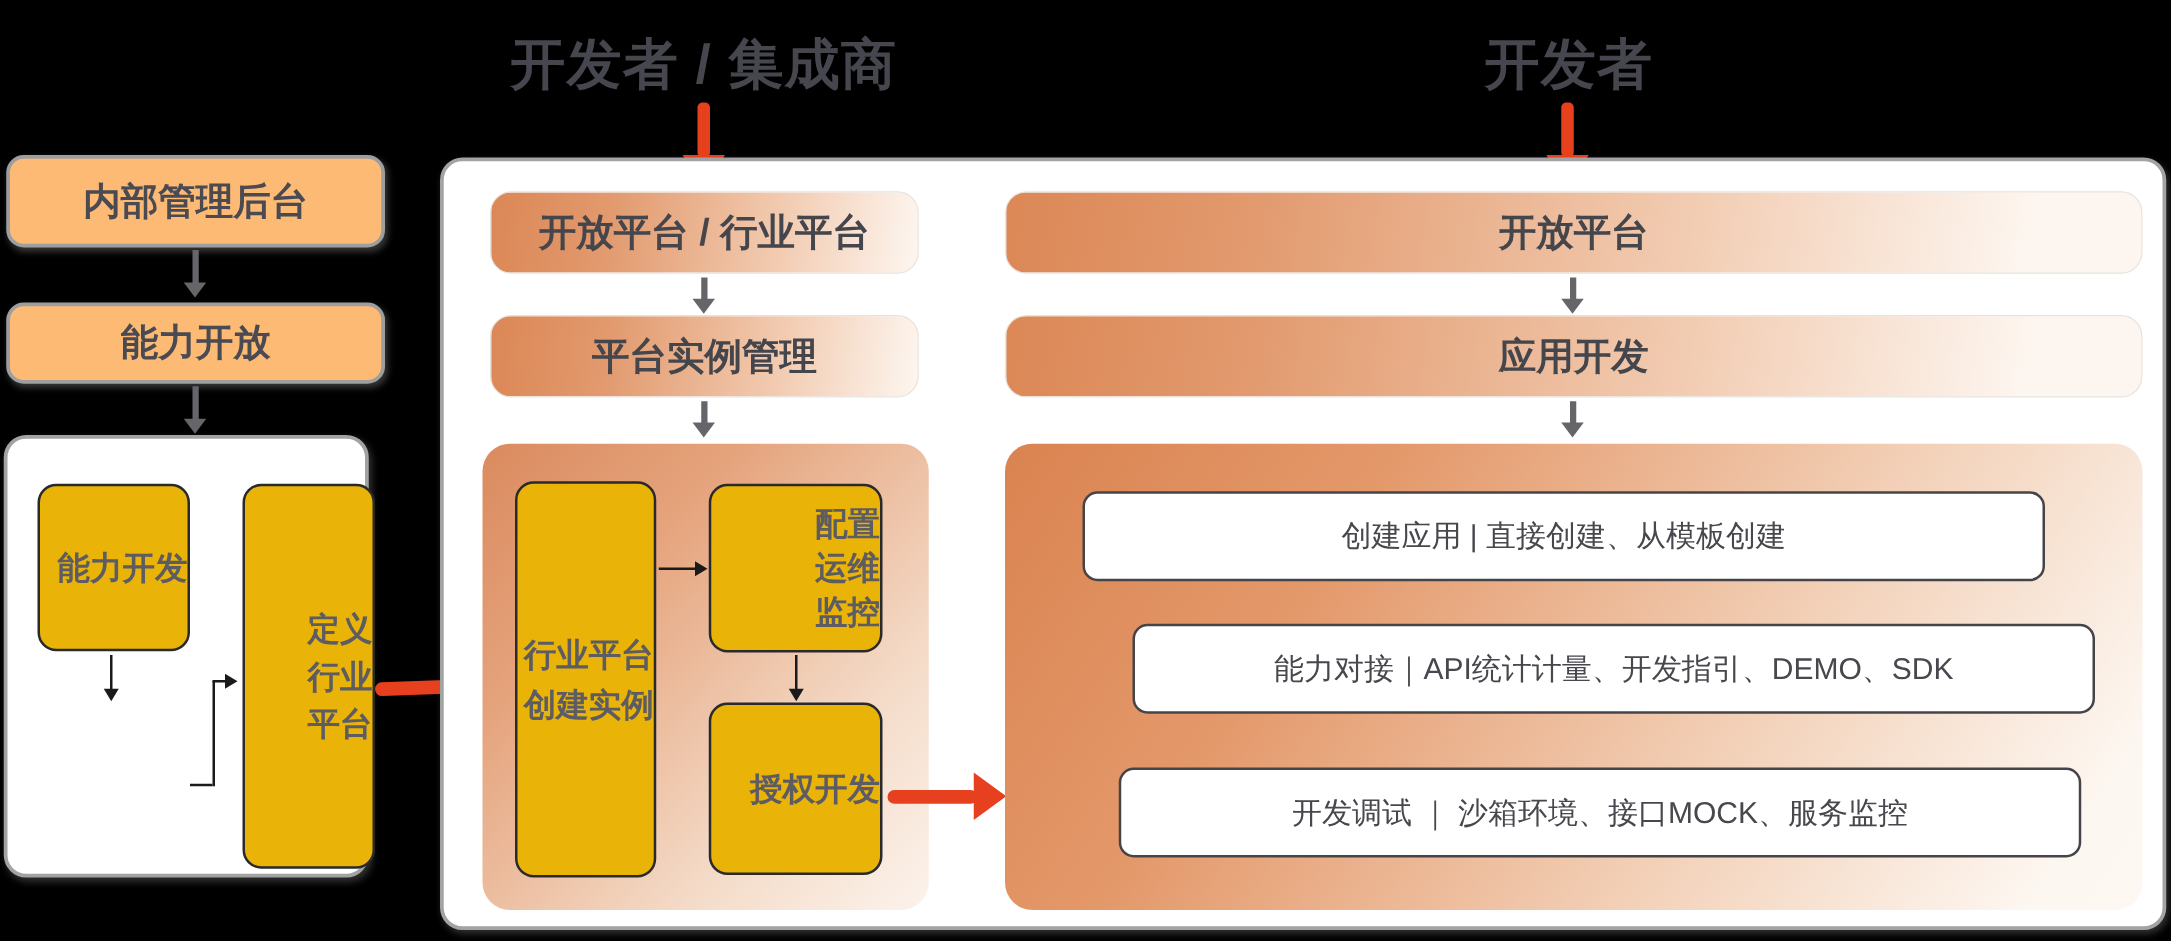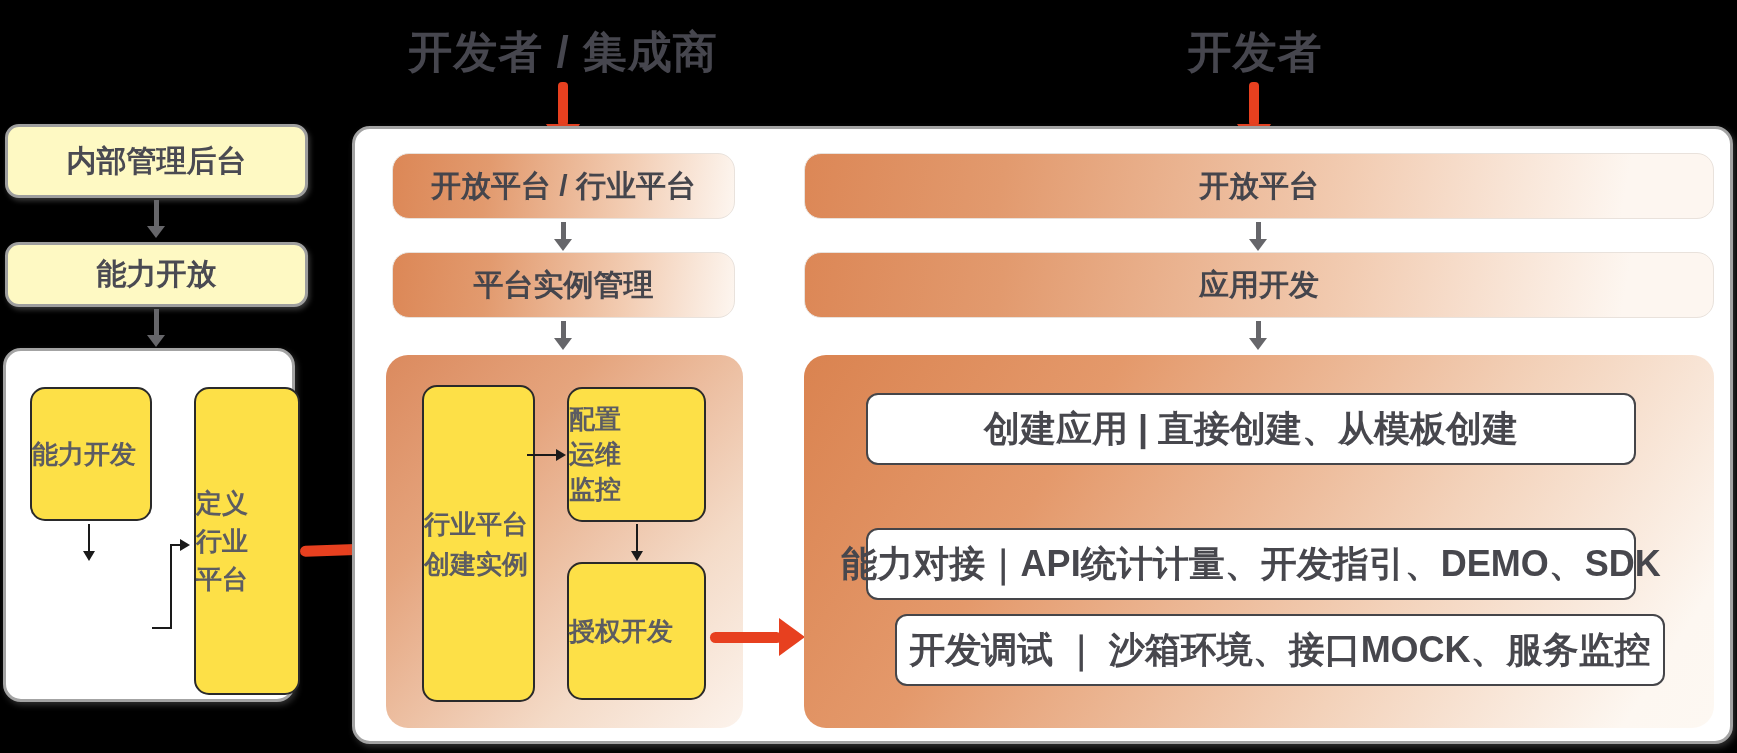--- a/index.html
+++ b/index.html
@@ -7,48 +7,48 @@
     position:relative;width:1737px;height:753px;background:#000;overflow:hidden;
     font-family:"Liberation Sans","DejaVu Sans",sans-serif;
   }
   
   .title{
     position:absolute;top:26px;width:400px;height:52px;
     font-size:44px;font-weight:bold;color:#46464e;
     text-align:center;line-height:52px;letter-spacing:1px;white-space:nowrap;
   }
   .whitebox{
-    position:absolute;background:#fef9c3;border:3px solid #9e9e9e;border-radius:14px;
+    position:absolute;background:#fdba74;border:3px solid #9e9e9e;border-radius:14px;
     box-shadow:2px 3px 5px rgba(120,120,120,0.45);
     display:flex;align-items:center;justify-content:center;
     font-size:30px;font-weight:bold;color:#4a4a52;box-sizing:border-box;
   }
   .panel{
     position:absolute;background:#fff;border:3px solid #a3a3a3;border-radius:18px;
     box-shadow:2px 3px 6px rgba(120,120,120,0.4);box-sizing:border-box;
   }
   .innerbox{
-    position:absolute;background:#fde047;border:2px solid #2a2a2a;border-radius:15px;
-    display:flex;align-items:center;justify-content:flex-start;text-align:center;
+    position:absolute;background:#eab308;border:2px solid #2a2a2a;border-radius:15px;
+    display:flex;align-items:center;justify-content:flex-end;text-align:center;
     font-size:26px;font-weight:bold;color:#5c5c62;box-sizing:border-box;
     white-space:pre-line;line-height:38px;
   }
   .bar{
     position:absolute;height:66px;border-radius:17px;
     display:flex;align-items:center;justify-content:center;
     font-size:30px;font-weight:bold;color:#45454c;
     background:linear-gradient(98deg,#dc8756 0%,#e29a6e 28%,#f2ccb2 68%,#fdf6f0 100%);
     border:1px solid #e9e2dc;box-sizing:border-box;white-space:nowrap;
   }
   .orangepanel{position:absolute;border-radius:22px;}
   .row{
     position:absolute;left:866px;width:770px;height:72px;background:#fff;
     border:2px solid #454549;border-radius:12px;
     display:flex;align-items:center;justify-content:center;
-    font-size:36px;font-weight:bold;color:#47474d;box-sizing:border-box;white-space:nowrap;
+    font-size:24px;font-weight:normal;color:#47474d;box-sizing:border-box;white-space:nowrap;
   }
   
   .seg{position:absolute;background:#1a1a1a;}
   .tri{position:absolute;width:0;height:0;}
   .tri.down-blk{border-left:6px solid transparent;border-right:6px solid transparent;border-top:10px solid #1a1a1a;}
   .tri.right-blk{border-top:6px solid transparent;border-bottom:6px solid transparent;border-left:10px solid #1a1a1a;}
   .gshaft{position:absolute;width:5px;background:#66666a;}
   .tri.down-gray{border-left:9px solid transparent;border-right:9px solid transparent;border-top:12px solid #66666a;}
   .rshaft-v{position:absolute;width:10px;background:#e7401f;border-radius:4px;}
   .tri.down-red{border-left:17px solid transparent;border-right:17px solid transparent;border-top:26px solid #e7401f;}
@@ -137,21 +137,21 @@
   </div>
 
   <div>
     <div class="gshaft" style="left:561px;top:321px;height:18px;"></div>
     <div class="tri down-gray" style="left:554px;top:338px;"></div>
   </div>
 
   <div class="orangepanel" style="left:386px;top:355px;width:357px;height:373px;
        background:linear-gradient(133deg,#db8a5e 0%,#e5a47d 30%,#f4dbc8 72%,#fcf3ec 100%);"></div>
 
-  <div class="innerbox" style="left:412px;top:385px;width:113px;height:317px;line-height:40px;margin-left:10px;">
+  <div class="innerbox" style="left:412px;top:385px;width:113px;height:317px;line-height:40px;">
     <span>行业平台
 创建实例</span>
   </div>
 
   <div class="innerbox" style="left:567px;top:387px;width:139px;height:135px;line-height:35px;">
     <span>配置
 运维
 监控</span>
   </div>
 
@@ -194,21 +194,21 @@
     <div class="tri down-gray" style="left:1249px;top:338px;"></div>
   </div>
 
   <div class="orangepanel" style="left:804px;top:355px;width:910px;height:373px;
        background:linear-gradient(123deg,#da8350 0%,#e4996b 28%,#f3d2ba 65%,#fdf7f1 92%,#fdf8f2 100%);"></div>
 
   <div class="row" style="top:393px;">
     <span>创建应用 | 直接创建、从模板创建</span>
   </div>
 
-  <div class="row" style="top:528px;">
+  <div class="row" style="top:499px;margin-left:40px;">
     <span>能力对接｜API统计计量、开发指引、DEMO、SDK</span>
   </div>
 
   <div class="row" style="top:614px;margin-left:29px;">
     <span>开发调试 ｜ 沙箱环境、接口MOCK、服务监控</span>
   </div>
 
 </div>
 
 </body></html>

